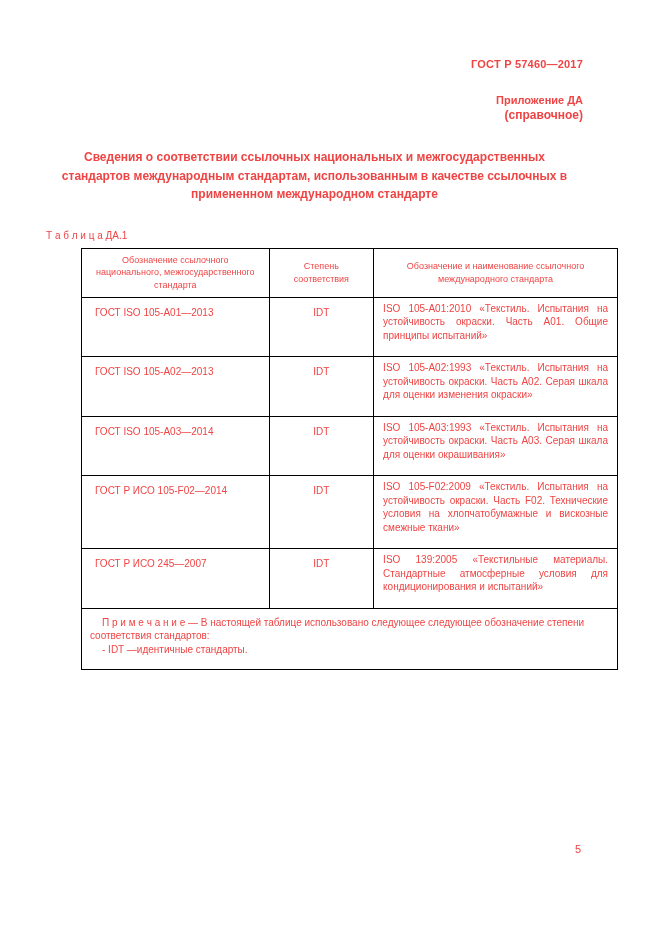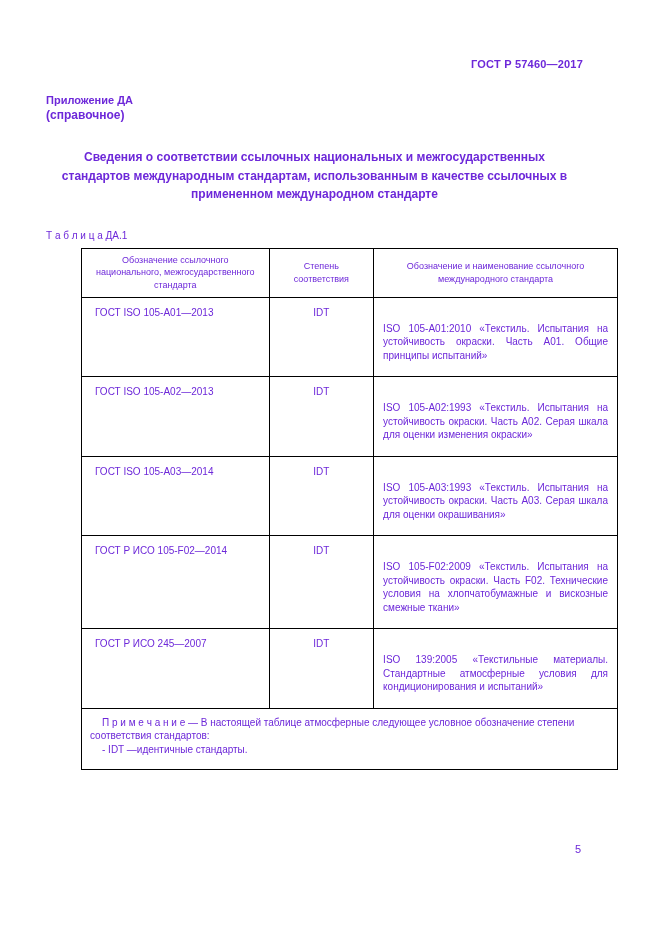--- a/index.html
+++ b/index.html
@@ -7,33 +7,33 @@
     padding: 0;
     background: #e8e8e8;
   }
   .page {
     position: relative;
     width: 661px;
     height: 936px;
     margin: 0 auto;
     background: #ffffff;
     font-family: "Liberation Sans", sans-serif;
-    color: #6d28d9;
+    color: #ef4444;
     box-sizing: border-box;
     padding: 58px 78px 0 46px;
   }
   .doc-header {
     text-align: right;
     font-size: 11px;
     font-weight: bold;
     letter-spacing: 0.2px;
   }
   .appendix {
     margin-top: 24px;
-    text-align: left;
+    text-align: right;
   }
   .appendix-title {
     font-size: 11px;
     font-weight: bold;
   }
   .appendix-subtitle {
     font-size: 12px;
     font-weight: bold;
     margin-top: 2px;
   }
@@ -77,21 +77,21 @@
   .col-intl      { width: 45.5%; }
   td.cell-national {
     padding: 8px 8px 14px 13px;
     text-align: left;
   }
   td.cell-degree {
     padding: 8px 4px 14px 4px;
     text-align: center;
   }
   td.cell-international {
-    padding: 24px 9px 14px 9px;
+    padding: 4px 9px 14px 9px;
     text-align: justify;
   }
   td.note-cell {
     padding: 7px 10px 13px 8px;
     font-size: 9.5px;
     line-height: 1.45;
   }
   .note-text {
     text-indent: 12px;
   }
@@ -157,21 +157,21 @@
         <td class="cell-degree">IDT</td>
         <td class="cell-international">ISO 105-F02:2009 «Текстиль. Испытания на устойчивость окраски. Часть F02. Технические условия на хлопчатобумажные и вискозные смежные ткани»</td>
       </tr>
       <tr>
         <td class="cell-national">ГОСТ Р ИСО 245—2007</td>
         <td class="cell-degree">IDT</td>
         <td class="cell-international">ISO 139:2005 «Текстильные материалы. Стандартные атмосферные условия для кондиционирования и испытаний»</td>
       </tr>
       <tr>
         <td class="note-cell" colspan="3">
-          <div class="note-text">П р и м е ч а н и е — В настоящей таблице атмосферные следующее условное обозначение степени соответствия стандартов:</div>
+          <div class="note-text">П р и м е ч а н и е — В настоящей таблице использовано следующее следующее обозначение степени соответствия стандартов:</div>
           <div class="note-item">- IDT —идентичные стандарты.</div>
         </td>
       </tr>
     </tbody>
   </table>
 
   <div class="page-number">5</div>
 
 </div>
 

